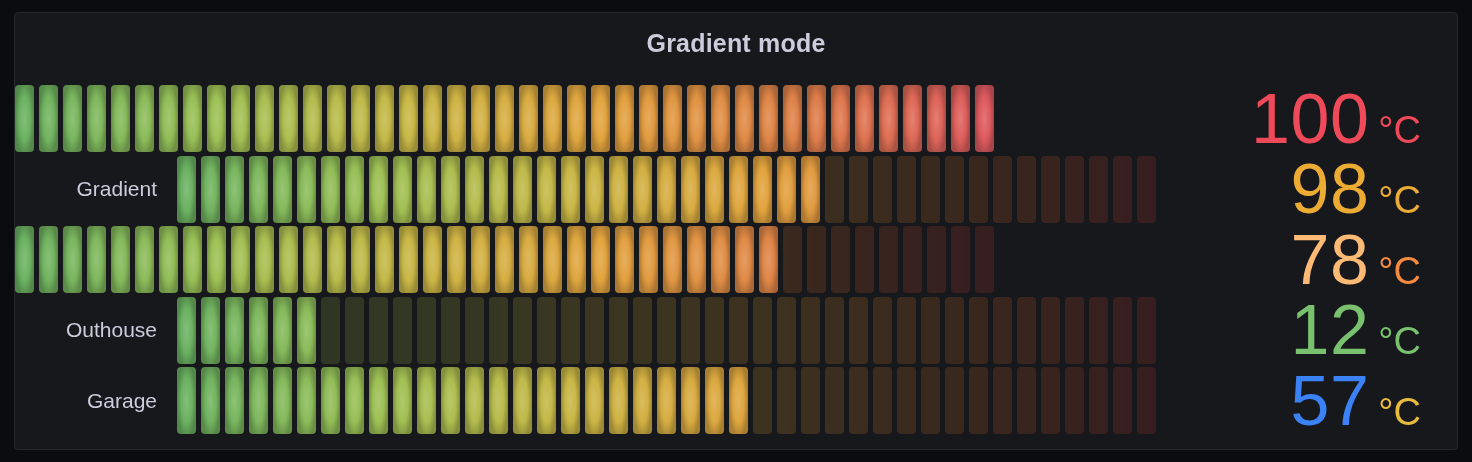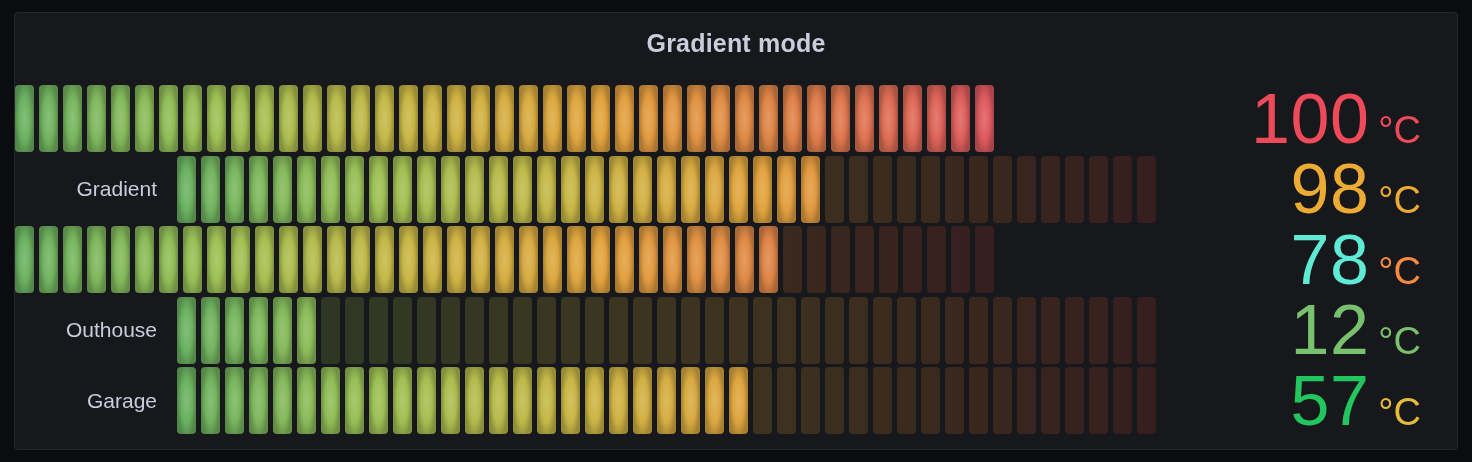--- a/index.html
+++ b/index.html
@@ -191,21 +191,21 @@
             <div class="cell" style="background-image: linear-gradient(90deg, rgb(105, 177, 98) 0%, rgb(156, 192, 85) 20%, rgb(200, 183, 70) 40%, rgb(226, 163, 62) 60%, rgb(222, 128, 73) 80%, rgb(221, 88, 96) 100%); background-size: 979px 100%; background-position: -816px 0px; filter: brightness(0.3) saturate(0.62);"></div>
             <div class="cell" style="background-image: linear-gradient(90deg, rgb(105, 177, 98) 0%, rgb(156, 192, 85) 20%, rgb(200, 183, 70) 40%, rgb(226, 163, 62) 60%, rgb(222, 128, 73) 80%, rgb(221, 88, 96) 100%); background-size: 979px 100%; background-position: -840px 0px; filter: brightness(0.3) saturate(0.62);"></div>
             <div class="cell" style="background-image: linear-gradient(90deg, rgb(105, 177, 98) 0%, rgb(156, 192, 85) 20%, rgb(200, 183, 70) 40%, rgb(226, 163, 62) 60%, rgb(222, 128, 73) 80%, rgb(221, 88, 96) 100%); background-size: 979px 100%; background-position: -864px 0px; filter: brightness(0.3) saturate(0.62);"></div>
             <div class="cell" style="background-image: linear-gradient(90deg, rgb(105, 177, 98) 0%, rgb(156, 192, 85) 20%, rgb(200, 183, 70) 40%, rgb(226, 163, 62) 60%, rgb(222, 128, 73) 80%, rgb(221, 88, 96) 100%); background-size: 979px 100%; background-position: -888px 0px; filter: brightness(0.3) saturate(0.62);"></div>
             <div class="cell" style="background-image: linear-gradient(90deg, rgb(105, 177, 98) 0%, rgb(156, 192, 85) 20%, rgb(200, 183, 70) 40%, rgb(226, 163, 62) 60%, rgb(222, 128, 73) 80%, rgb(221, 88, 96) 100%); background-size: 979px 100%; background-position: -912px 0px; filter: brightness(0.3) saturate(0.62);"></div>
             <div class="cell" style="background-image: linear-gradient(90deg, rgb(105, 177, 98) 0%, rgb(156, 192, 85) 20%, rgb(200, 183, 70) 40%, rgb(226, 163, 62) 60%, rgb(222, 128, 73) 80%, rgb(221, 88, 96) 100%); background-size: 979px 100%; background-position: -936px 0px; filter: brightness(0.3) saturate(0.62);"></div>
             <div class="cell" style="background-image: linear-gradient(90deg, rgb(105, 177, 98) 0%, rgb(156, 192, 85) 20%, rgb(200, 183, 70) 40%, rgb(226, 163, 62) 60%, rgb(222, 128, 73) 80%, rgb(221, 88, 96) 100%); background-size: 979px 100%; background-position: -960px 0px; filter: brightness(0.3) saturate(0.62);"></div>
           </div>
           <div class="value">
             <div class="vwrap">
-              <span class="num" style="color: #5eead4; margin-left: 24px;">78</span>
+              <span class="num" style="color: #fdba74; margin-left: 24px;">78</span>
               <span class="unit" style="color: rgb(246, 139, 64);">°C</span>
             </div>
           </div>
         </div>
         <div class="row">
           <div class="label">Outhouse</div>
           <div class="track">
             <div class="cell" style="background-image: radial-gradient(50% 56%, rgba(255, 255, 255, 0.17) 0%, rgba(255, 255, 255, 0) 58%, rgba(0, 0, 0, 0.24) 100%), linear-gradient(90deg, rgb(105, 177, 98) 0%, rgb(156, 192, 85) 20%, rgb(200, 183, 70) 40%, rgb(226, 163, 62) 60%, rgb(222, 128, 73) 80%, rgb(221, 88, 96) 100%); background-size: 100% 100%, 979px 100%; background-position: 0px 0px, 0px 0px;"></div>
             <div class="cell" style="background-image: radial-gradient(50% 56%, rgba(255, 255, 255, 0.17) 0%, rgba(255, 255, 255, 0) 58%, rgba(0, 0, 0, 0.24) 100%), linear-gradient(90deg, rgb(105, 177, 98) 0%, rgb(156, 192, 85) 20%, rgb(200, 183, 70) 40%, rgb(226, 163, 62) 60%, rgb(222, 128, 73) 80%, rgb(221, 88, 96) 100%); background-size: 100% 100%, 979px 100%; background-position: 0px 0px, -24px 0px;"></div>
             <div class="cell" style="background-image: radial-gradient(50% 56%, rgba(255, 255, 255, 0.17) 0%, rgba(255, 255, 255, 0) 58%, rgba(0, 0, 0, 0.24) 100%), linear-gradient(90deg, rgb(105, 177, 98) 0%, rgb(156, 192, 85) 20%, rgb(200, 183, 70) 40%, rgb(226, 163, 62) 60%, rgb(222, 128, 73) 80%, rgb(221, 88, 96) 100%); background-size: 100% 100%, 979px 100%; background-position: 0px 0px, -48px 0px;"></div>
@@ -295,20 +295,20 @@
             <div class="cell" style="background-image: linear-gradient(90deg, rgb(105, 177, 98) 0%, rgb(156, 192, 85) 20%, rgb(200, 183, 70) 40%, rgb(226, 163, 62) 60%, rgb(222, 128, 73) 80%, rgb(221, 88, 96) 100%); background-size: 979px 100%; background-position: -816px 0px; filter: brightness(0.3) saturate(0.62);"></div>
             <div class="cell" style="background-image: linear-gradient(90deg, rgb(105, 177, 98) 0%, rgb(156, 192, 85) 20%, rgb(200, 183, 70) 40%, rgb(226, 163, 62) 60%, rgb(222, 128, 73) 80%, rgb(221, 88, 96) 100%); background-size: 979px 100%; background-position: -840px 0px; filter: brightness(0.3) saturate(0.62);"></div>
             <div class="cell" style="background-image: linear-gradient(90deg, rgb(105, 177, 98) 0%, rgb(156, 192, 85) 20%, rgb(200, 183, 70) 40%, rgb(226, 163, 62) 60%, rgb(222, 128, 73) 80%, rgb(221, 88, 96) 100%); background-size: 979px 100%; background-position: -864px 0px; filter: brightness(0.3) saturate(0.62);"></div>
             <div class="cell" style="background-image: linear-gradient(90deg, rgb(105, 177, 98) 0%, rgb(156, 192, 85) 20%, rgb(200, 183, 70) 40%, rgb(226, 163, 62) 60%, rgb(222, 128, 73) 80%, rgb(221, 88, 96) 100%); background-size: 979px 100%; background-position: -888px 0px; filter: brightness(0.3) saturate(0.62);"></div>
             <div class="cell" style="background-image: linear-gradient(90deg, rgb(105, 177, 98) 0%, rgb(156, 192, 85) 20%, rgb(200, 183, 70) 40%, rgb(226, 163, 62) 60%, rgb(222, 128, 73) 80%, rgb(221, 88, 96) 100%); background-size: 979px 100%; background-position: -912px 0px; filter: brightness(0.3) saturate(0.62);"></div>
             <div class="cell" style="background-image: linear-gradient(90deg, rgb(105, 177, 98) 0%, rgb(156, 192, 85) 20%, rgb(200, 183, 70) 40%, rgb(226, 163, 62) 60%, rgb(222, 128, 73) 80%, rgb(221, 88, 96) 100%); background-size: 979px 100%; background-position: -936px 0px; filter: brightness(0.3) saturate(0.62);"></div>
             <div class="cell" style="background-image: linear-gradient(90deg, rgb(105, 177, 98) 0%, rgb(156, 192, 85) 20%, rgb(200, 183, 70) 40%, rgb(226, 163, 62) 60%, rgb(222, 128, 73) 80%, rgb(221, 88, 96) 100%); background-size: 979px 100%; background-position: -960px 0px; filter: brightness(0.3) saturate(0.62);"></div>
           </div>
           <div class="value">
             <div class="vwrap">
-              <span class="num" style="color: #22c55e;">57</span>
+              <span class="num" style="color: #3b82f6;">57</span>
               <span class="unit" style="color: rgb(231, 187, 60);">°C</span>
             </div>
           </div>
         </div>
       </div>
   </div>
 </div>
 
 </body></html>

